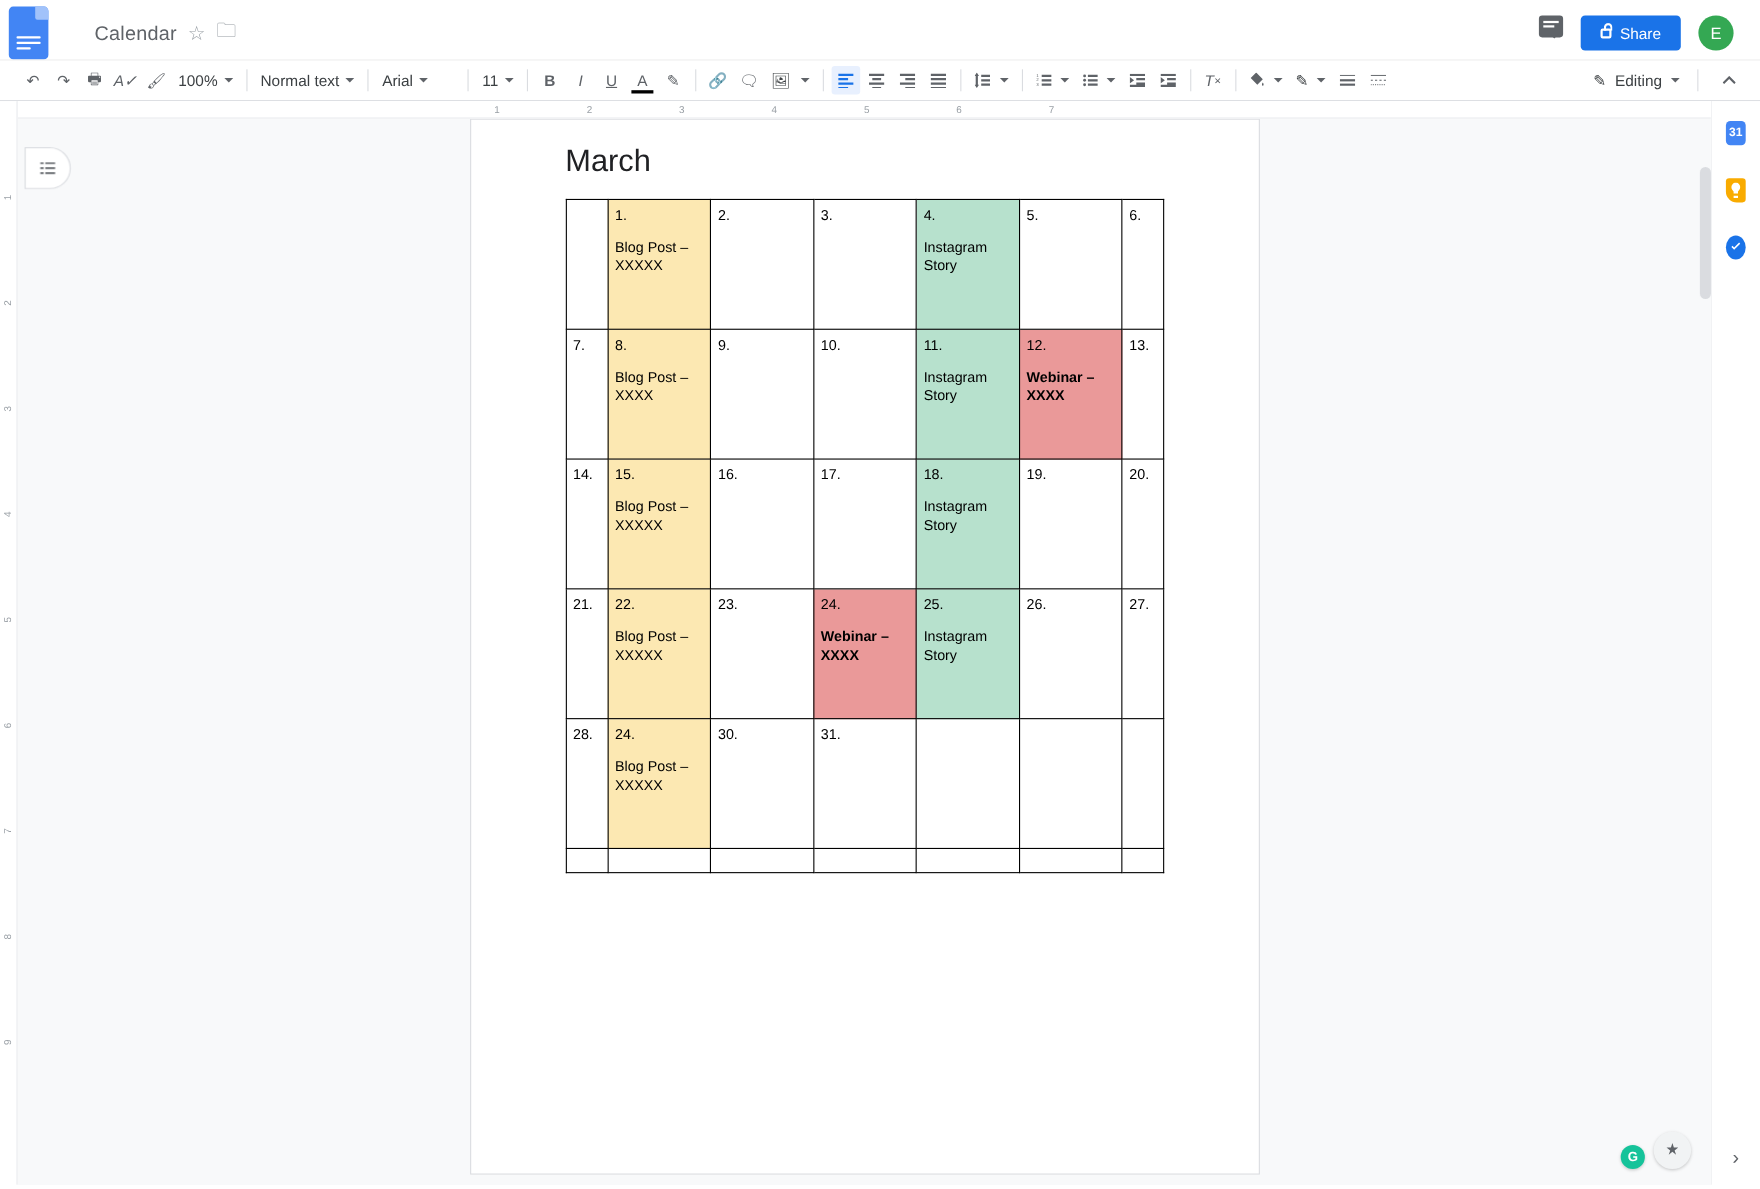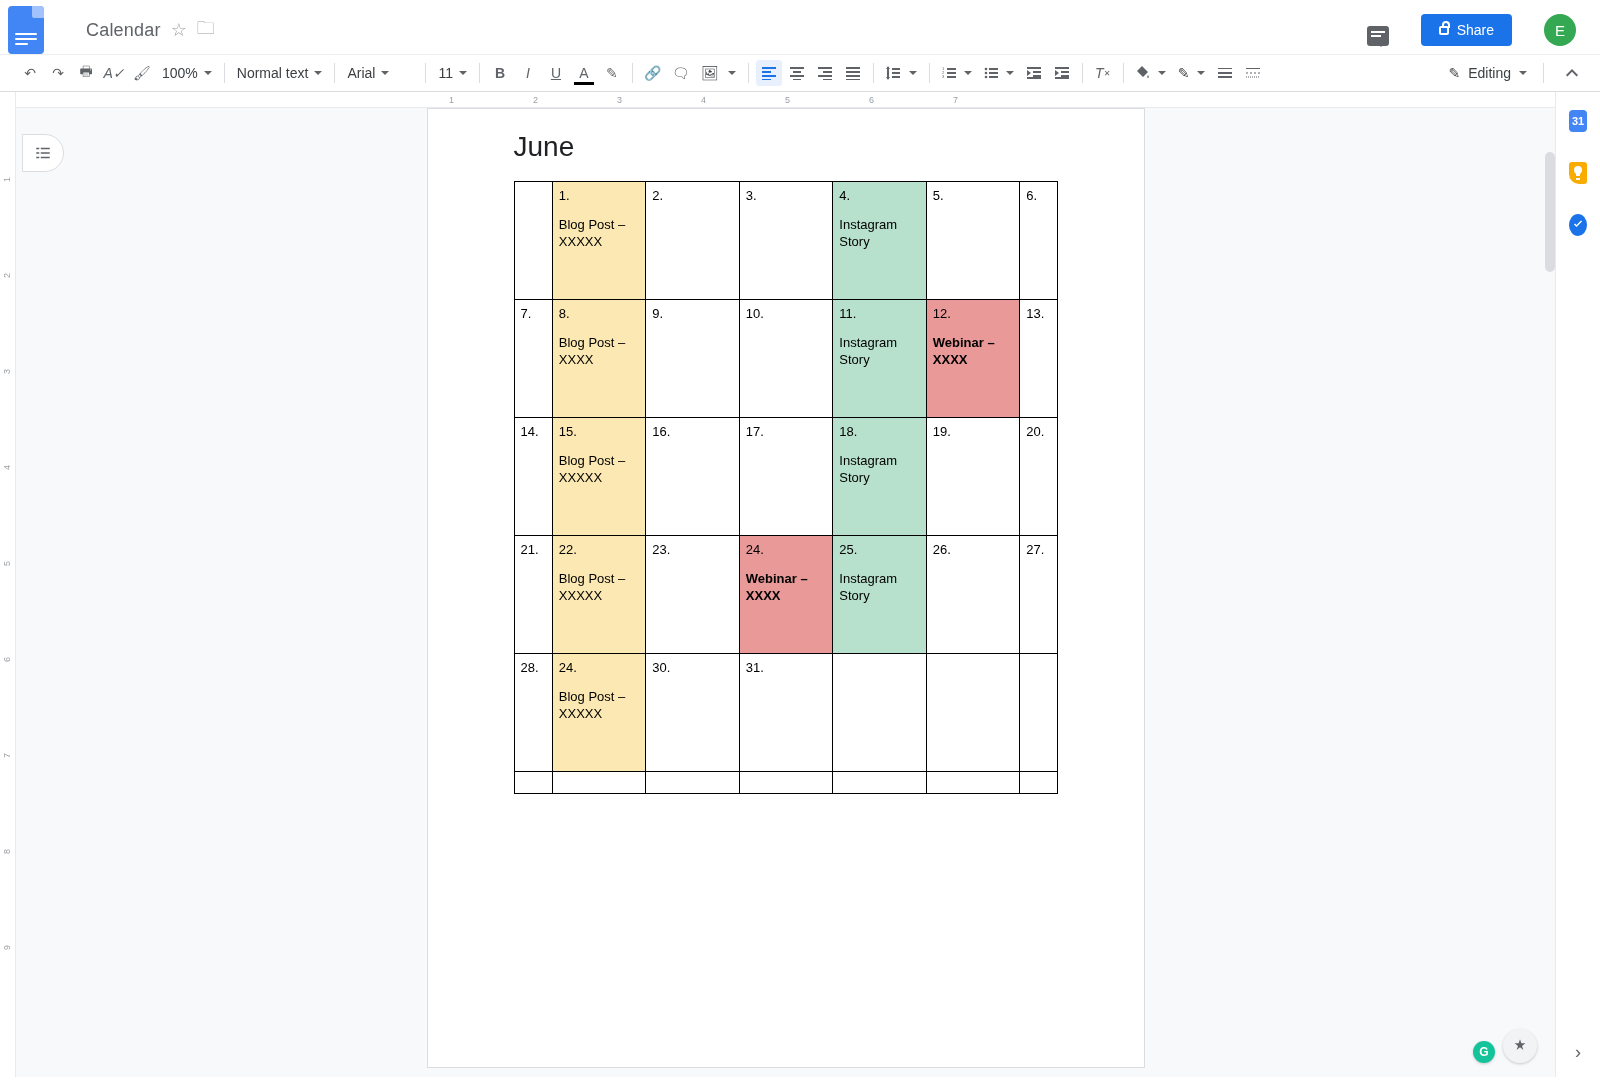--- a/index.html
+++ b/index.html
@@ -17,21 +17,21 @@
   .docs-icon .lines { position: absolute; left: 7px; right: 7px; bottom: 9px; }
   .docs-icon .lines span { display:block; height:2px; background:#fff; margin-top:3px; border-radius:1px;}
   .docs-icon .lines span:last-child { width: 60%; }
   .title-col { flex: 1; }
   .title-row { display: flex; align-items: center; gap: 10px; margin-left: 28px;}
   .doc-title { font-size: 18px; color: #5f6368; letter-spacing: .2px; }
   .star-icon, .folder-icon { color:#9aa0a6; font-size:18px; cursor:pointer;}
   .menubar { display: flex; gap: 2px; margin-top: 4px; align-items:center;}
   .menubar .mi { font-size: 14px; color: #202124; padding: 4px 8px; border-radius:3px; cursor:pointer;}
   .save-status { font-size: 14px; color: #5f6368; text-decoration: underline; margin-left: 12px; cursor:pointer;}
-  .right-controls { display:flex; align-items:flex-end; gap:32px; padding-right:14px;}
+  .right-controls { display:flex; align-items:flex-start; gap:16px; padding-right:14px;}
   .comment-icon { width:22px;height:20px;background:#5f6368;border-radius:3px;position:relative;cursor:pointer;}
   .comment-icon::after{content:"";position:absolute;bottom:-5px;right:4px;border:4px solid transparent;border-top-color:#5f6368;}
   .comment-icon .ln{position:absolute;left:4px;right:4px;top:5px;height:2px;background:#fff;}
   .comment-icon .ln2{top:9px;width:10px;}
   .share-btn { background:#1a73e8;color:#fff;display:flex;align-items:center;gap:8px;padding:8px 18px;border-radius:4px;font-size:14px;font-weight:500;cursor:pointer;}
   .share-btn .lock{width:10px;height:9px;border:2px solid #fff;border-radius:2px;position:relative;}
   .share-btn .lock::before{content:"";position:absolute;top:-7px;left:1px;width:4px;height:5px;border:2px solid #fff;border-bottom:none;border-radius:5px 5px 0 0;}
   .avatar {width:32px;height:32px;border-radius:50%;background:#34a853;color:#fff;display:flex;align-items:center;justify-content:center;font-size:15px;font-weight:500;cursor:pointer;}
   
   .toolbar-wrap{border-top:1px solid #eee;border-bottom:1px solid #dadce0;height:38px;display:flex;align-items:center;padding:0 16px;gap:0;position:relative;}
@@ -286,21 +286,21 @@
     </div>
     <div class="scroll-track"></div>
 
     <div class="page-outline-tab">
       <svg viewBox="0 0 24 24">
           <path d="M3 5h4v2H3zM9 5h12v2H9zM3 11h4v2H3zM9 11h12v2H9zM3 17h4v2H3zM9 17h12v2H9z"></path>
         </svg>
     </div>
 
     <div class="page page-shift">
-      <h1>June</h1>
+      <h1>March</h1>
       <table class="cal" id="calendar">
         <colgroup>
           <col class="day0">
             <col class="day">
             <col class="day">
             <col class="day">
             <col class="day">
             <col class="day">
             <col class="dayn">
         </colgroup>

